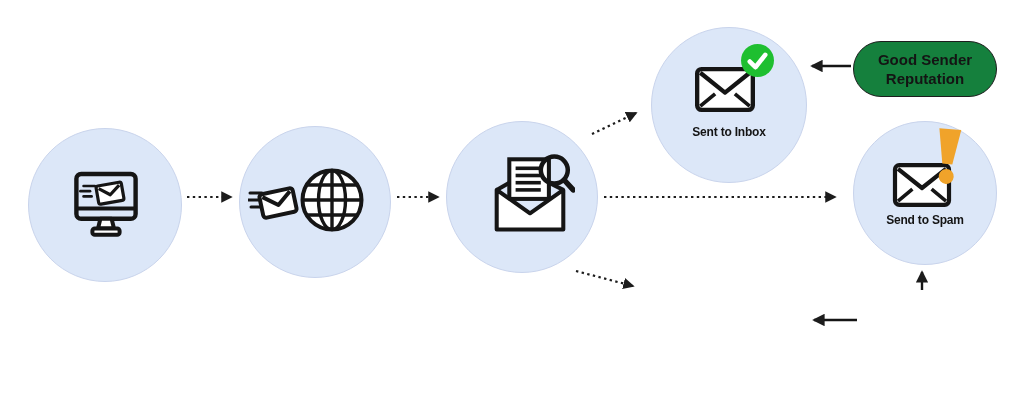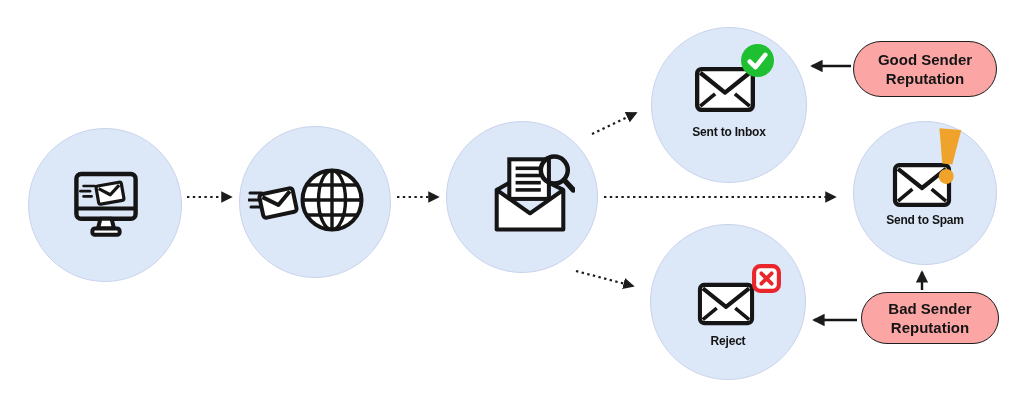--- a/index.html
+++ b/index.html
@@ -14,21 +14,21 @@
     box-sizing:border-box;
   }
   .node .icon{position:absolute;}
   .node .badge{position:absolute;}
   .node-label{
     position:absolute;left:0;width:100%;text-align:center;
     font-weight:bold;font-size:12px;line-height:20px;letter-spacing:-0.2px;
     color:var(--text,#141414);
   }
   .pill{
-    position:absolute;background:#fca5a5;border:1.7px solid #1d1d1d;
+    position:absolute;background:#15803d;border:1.7px solid #1d1d1d;
     display:flex;align-items:center;justify-content:center;text-align:center;
     font-weight:bold;font-size:15px;line-height:19px;color:var(--text,#141414);
     box-sizing:border-box;
   }
   .pill-good{left:853px;top:41px;width:144px;height:56px;border-radius:28px;}
   .pill-bad{left:861px;top:292px;width:138px;height:52px;border-radius:26px;}
   .pill .pill-text{width:112px;}
   .arrows{position:absolute;left:0;top:0;pointer-events:none;}
   .arrow-dotted{stroke:#1c1c1c;stroke-width:2.2;fill:none;stroke-dasharray:2.4 3.4;}
   .arrow-solid{stroke:#151515;stroke-width:2.4;fill:none;}
@@ -129,33 +129,18 @@
     </svg>
     <svg class="badge" style="left:80px;top:4px;" width="28" height="60" viewBox="0 0 28 58">
       <g transform="rotate(5 14 29)">
         <path class="badge-orange-fill" d="M3,2 L25,2 L19,37 L9,37 Z"></path>
         <circle class="badge-orange-fill" cx="14" cy="49.5" r="7.5"></circle>
       </g>
     </svg>
     <div class="node-label" style="top:88px;">Send to Spam</div>
   </div>
 
-  <div class="node" style="left:650px;top:224px;width:156px;height:156px;">
-    <svg class="icon" style="left:46px;top:57px;" width="58" height="44" viewBox="0 0 100 76">
-      <rect class="ink-fill-white" x="5" y="5" width="90" height="66" rx="7" stroke-width="7"></rect>
-      <path class="ink" d="M10,11 L50,43 L90,11" stroke-width="7" stroke-linejoin="round"></path>
-      <path class="ink" d="M10,65 L34,45 M90,65 L66,45" stroke-width="6"></path>
-    </svg>
-    <svg class="badge" style="left:100px;top:38px;" width="31" height="31" viewBox="0 0 30 30">
-      <rect class="badge-red-stroke" x="3" y="3" width="24" height="24" rx="6" fill="#ffffff" stroke-width="4"></rect>
-      <path class="badge-red-stroke" d="M10,10 L20,20 M20,10 L10,20" fill="none" stroke-width="3.6" stroke-linecap="round"></path>
-    </svg>
-    <div class="node-label" style="top:106px;">Reject</div>
-  </div>
 
   <div class="pill pill-good">
     <div class="pill-text">Good Sender Reputation</div>
-  </div>
-  <div class="pill pill-bad">
-    <div class="pill-text">Bad Sender Reputation</div>
   </div>
 
 </div>
 
 </body></html>

